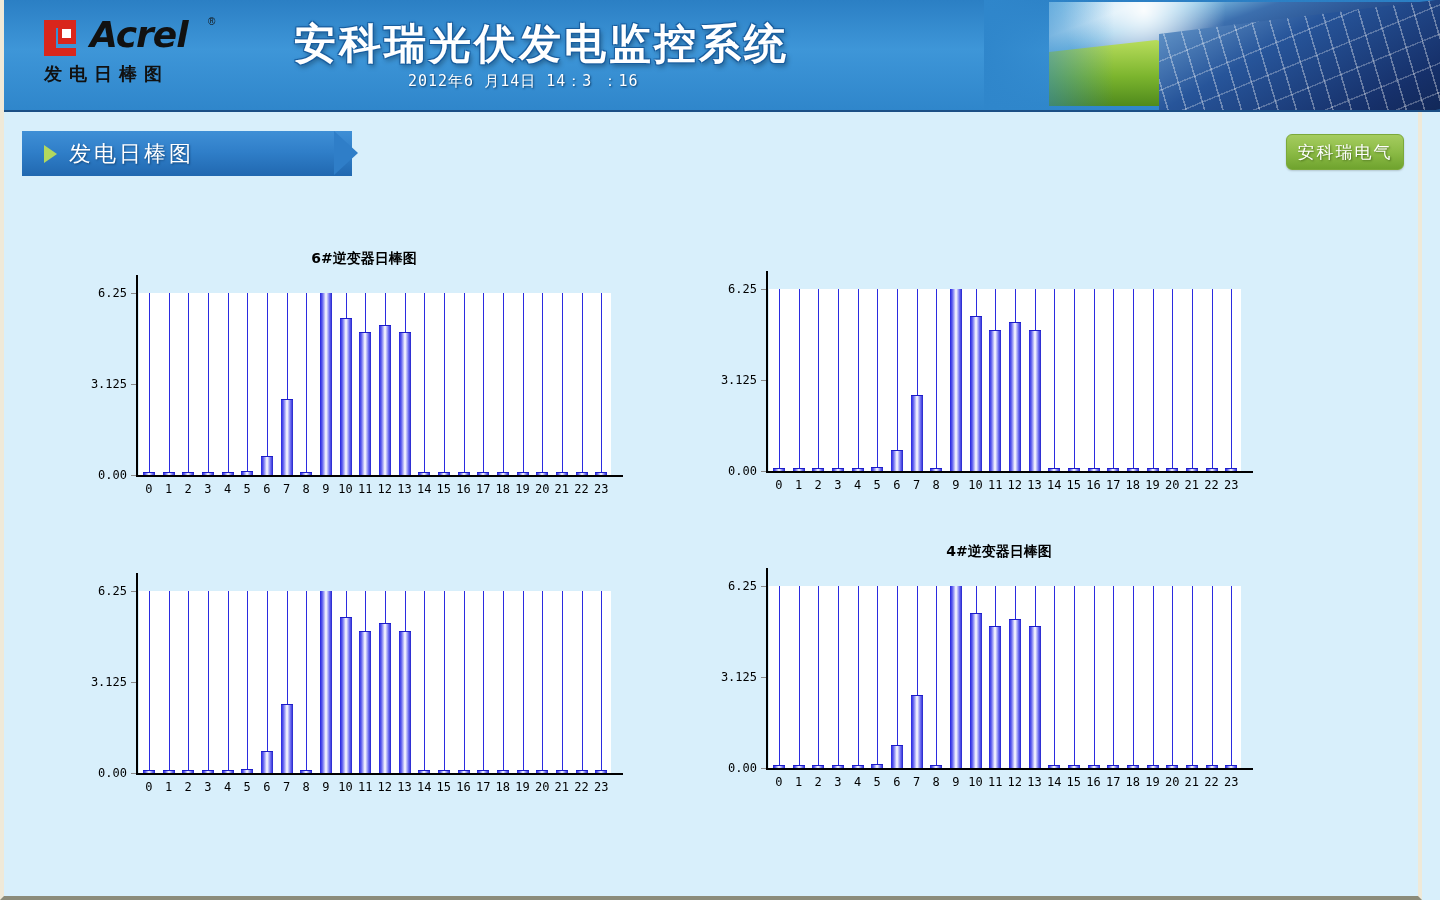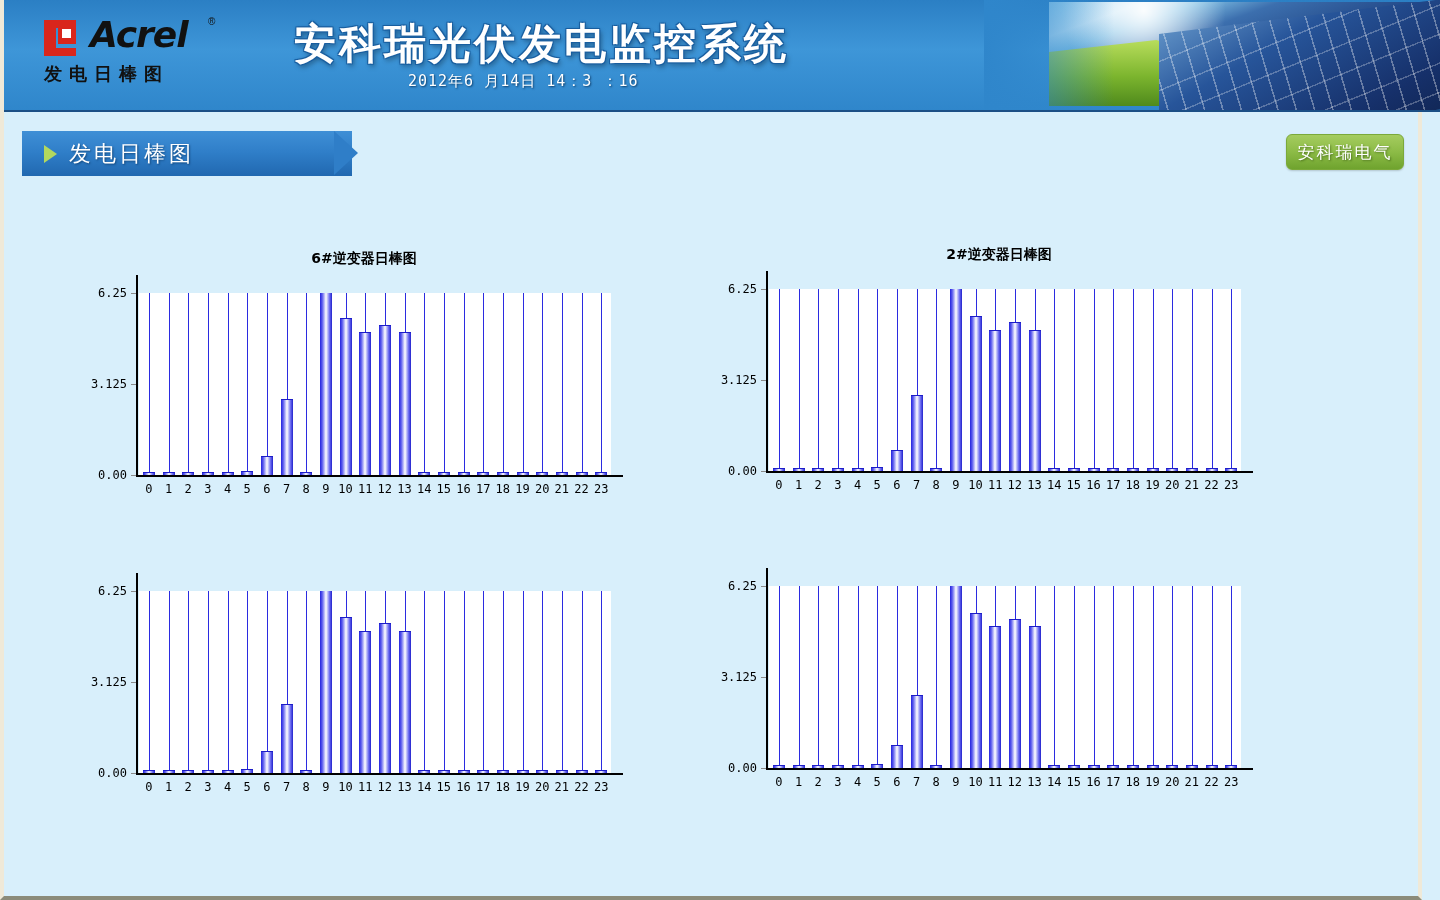--- a/index.html
+++ b/index.html
@@ -318,21 +318,20 @@
       <div class="xtick-label" style="left: 387.5px; width: 24px; top: 232px;">16</div>
       <div class="xtick-label" style="left: 407.167px; width: 24px; top: 232px;">17</div>
       <div class="xtick-label" style="left: 426.833px; width: 24px; top: 232px;">18</div>
       <div class="xtick-label" style="left: 446.5px; width: 24px; top: 232px;">19</div>
       <div class="xtick-label" style="left: 466.167px; width: 24px; top: 232px;">20</div>
       <div class="xtick-label" style="left: 485.833px; width: 24px; top: 232px;">21</div>
       <div class="xtick-label" style="left: 505.5px; width: 24px; top: 232px;">22</div>
       <div class="xtick-label" style="left: 525.167px; width: 24px; top: 232px;">23</div>
     </div>
   <div class="chart" id="chart-1" style="left: 690px; top: 246px; width: 610px; height: 230px;">
-      <div class="chart-title">2#逆变器日棒图</div>
       <div class="plot" style="left: 75px; top: 43px; width: 472px; height: 182px;">
         <div class="gridline" style="left: 10px; height: 182px;"></div>
         <div class="bar" title="0: 0" style="left: 4px; width: 12px; height: 2px;"></div>
         <div class="gridline" style="left: 30px; height: 182px;"></div>
         <div class="bar" title="1: 0" style="left: 24px; width: 12px; height: 2px;"></div>
         <div class="gridline" style="left: 49px; height: 182px;"></div>
         <div class="bar" title="2: 0" style="left: 43px; width: 12px; height: 2px;"></div>
         <div class="gridline" style="left: 69px; height: 182px;"></div>
         <div class="bar" title="3: 0" style="left: 63px; width: 12px; height: 2px;"></div>
         <div class="gridline" style="left: 89px; height: 182px;"></div>
@@ -487,20 +486,21 @@
       <div class="xtick-label" style="left: 387.5px; width: 24px; top: 232px;">16</div>
       <div class="xtick-label" style="left: 407.167px; width: 24px; top: 232px;">17</div>
       <div class="xtick-label" style="left: 426.833px; width: 24px; top: 232px;">18</div>
       <div class="xtick-label" style="left: 446.5px; width: 24px; top: 232px;">19</div>
       <div class="xtick-label" style="left: 466.167px; width: 24px; top: 232px;">20</div>
       <div class="xtick-label" style="left: 485.833px; width: 24px; top: 232px;">21</div>
       <div class="xtick-label" style="left: 505.5px; width: 24px; top: 232px;">22</div>
       <div class="xtick-label" style="left: 525.167px; width: 24px; top: 232px;">23</div>
     </div>
   <div class="chart" id="chart-3" style="left: 690px; top: 543px; width: 610px; height: 230px;">
+      <div class="chart-title">4#逆变器日棒图</div>
       <div class="plot" style="left: 75px; top: 43px; width: 472px; height: 182px;">
         <div class="gridline" style="left: 10px; height: 182px;"></div>
         <div class="bar" title="0: 0" style="left: 4px; width: 12px; height: 2px;"></div>
         <div class="gridline" style="left: 30px; height: 182px;"></div>
         <div class="bar" title="1: 0" style="left: 24px; width: 12px; height: 2px;"></div>
         <div class="gridline" style="left: 49px; height: 182px;"></div>
         <div class="bar" title="2: 0" style="left: 43px; width: 12px; height: 2px;"></div>
         <div class="gridline" style="left: 69px; height: 182px;"></div>
         <div class="bar" title="3: 0" style="left: 63px; width: 12px; height: 2px;"></div>
         <div class="gridline" style="left: 89px; height: 182px;"></div>

